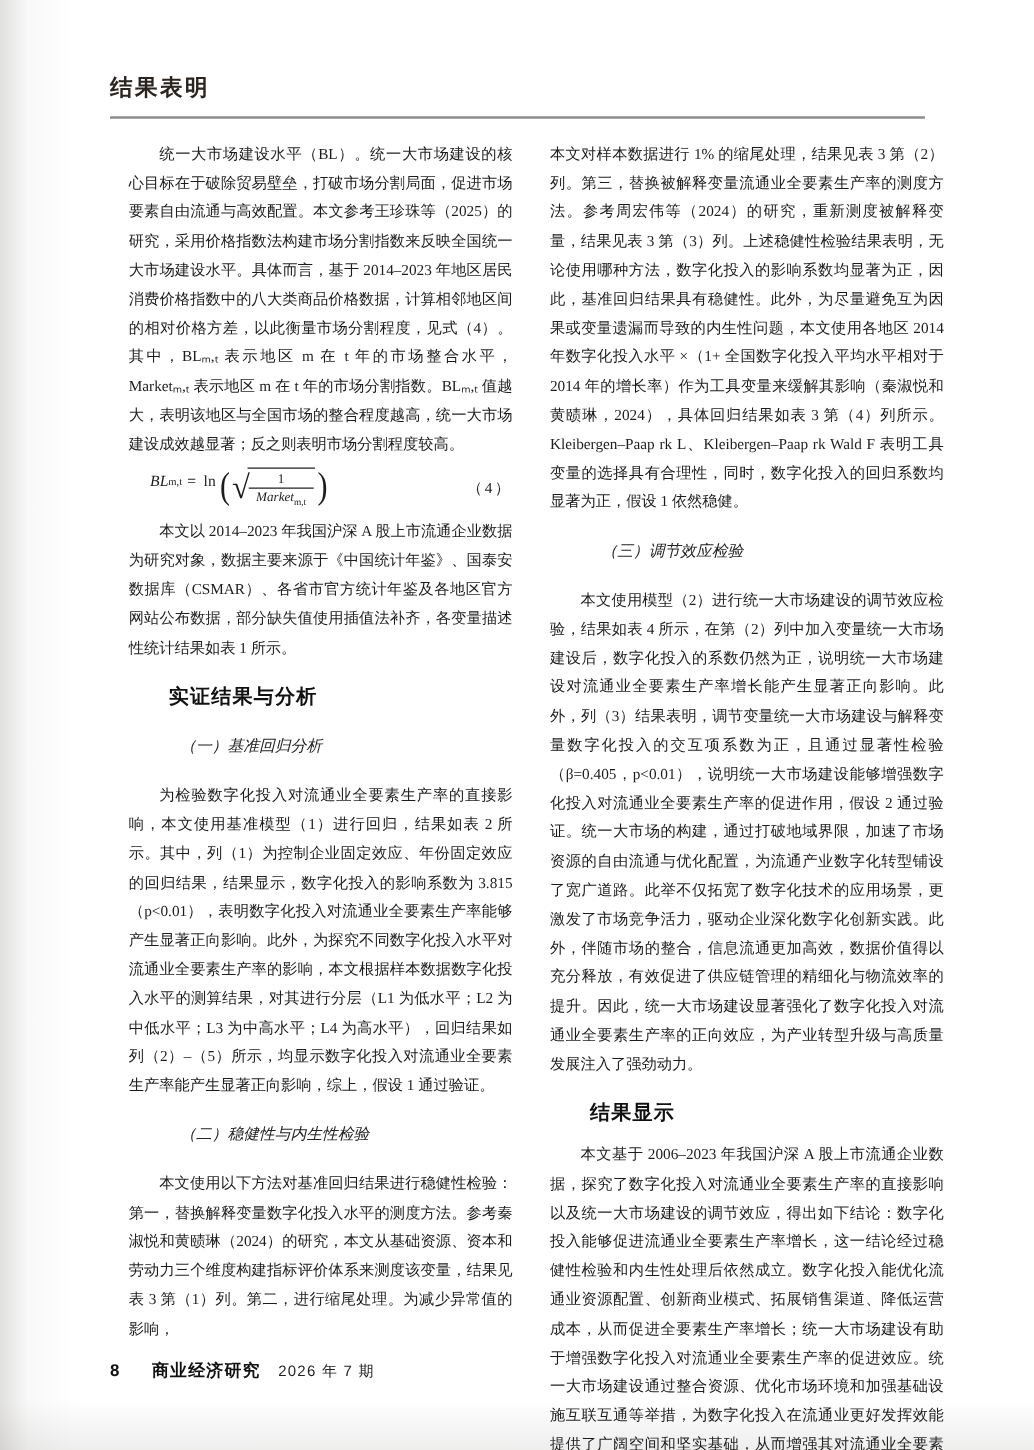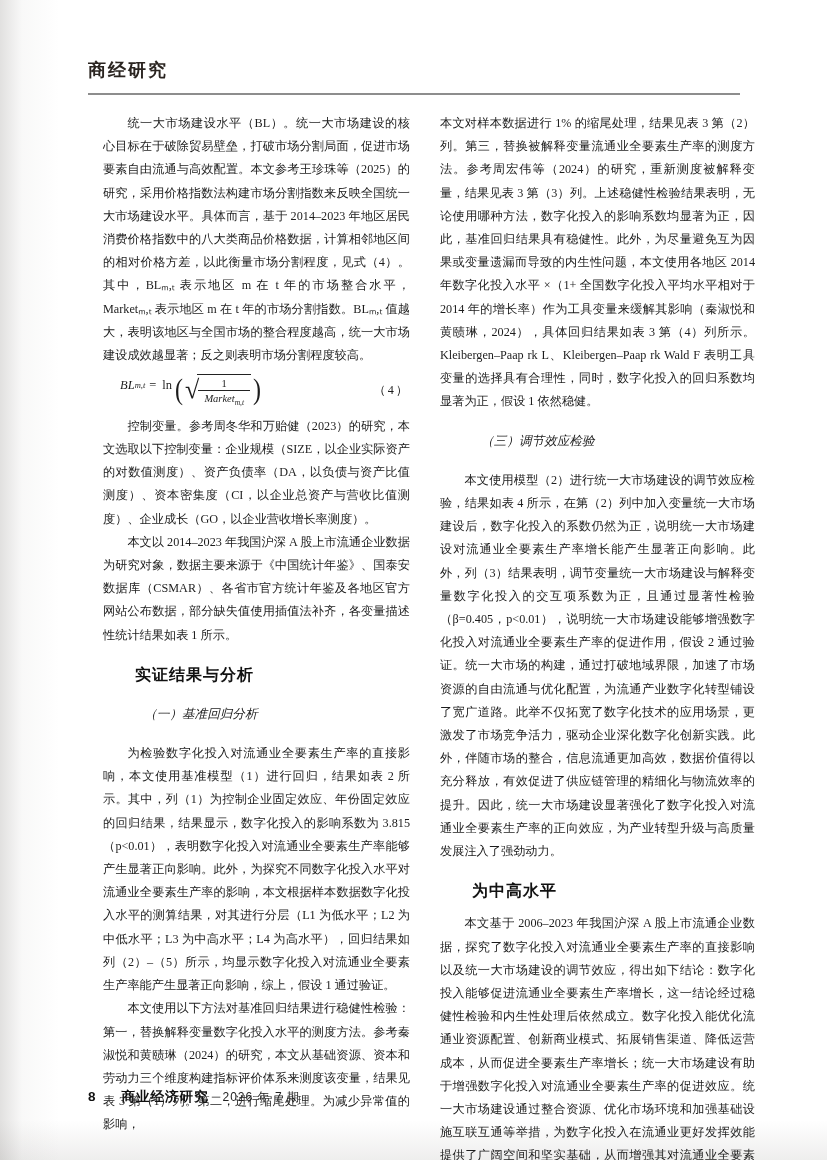--- a/index.html
+++ b/index.html
@@ -43,21 +43,21 @@
     font-weight:bold;font-size:16px;letter-spacing:1px;color:#111;
     text-indent:2em;margin:16px 0 9px 0;line-height:24px;
   }
   
   .formula-row{
     display:flex;align-items:center;justify-content:space-between;
     margin:7px 0 7px 0;padding-left:1.4em;
   }
   .formula-body{display:inline-flex;align-items:flex-start;font-size:12.5px;}
   .fvar{font-style:italic;}
-  .formula-body sub{font-style:italic;font-size:8.5px;}
+  .formula-body sub{font-size:8.5px;}
   .ffn{font-style:normal;padding:0 2px 0 4px;}
   .bigparen{font-size:30px;font-weight:300;line-height:1;font-style:normal;transform:scaleX(0.8);}
   .sqrt{display:inline-flex;align-items:stretch;margin:0 1px;}
   .sqrt .rad{font-size:26px;line-height:1.25;font-style:normal;margin-right:-2px;}
   .sqrt .radicand{display:inline-flex;border-top:1.2px solid #222;padding:2px 4px 0 4px;align-items:center;}
   .frac{display:inline-flex;flex-direction:column;align-items:center;font-size:10.5px;line-height:1.25;}
   .frac .num{padding:0 3px;border-bottom:1px solid #222;width:100%;text-align:center;}
   .frac .den{padding:1px 3px 0 3px;text-align:center;}
   .frac sub{font-size:7.5px;}
   .eq-tag{font-size:12.2px;letter-spacing:2px;}
@@ -69,21 +69,21 @@
   }
   .footer .pageno{font-weight:bold;font-size:13.5px;color:#111;}
   .footer .journal{font-weight:bold;font-size:13.5px;color:#111;margin-left:26px;letter-spacing:1px;}
   .footer .issue{font-size:12px;color:#222;margin-left:14px;letter-spacing:1px;}
 </style>
 </head>
 <body>
 
 <div class="page">
 
-  <div class="masthead">商经研究</div>
+  <div class="masthead">结果表明</div>
   <div class="masthead-rule"></div>
 
   <div class="columns">
 
     <div class="col col-left">
 
       <p class="para">统一大市场建设水平（BL）。统一大市场建设的核心目标在于破除贸易壁垒，打破市场分割局面，促进市场要素自由流通与高效配置。本文参考王珍珠等（2025）的研究，采用价格指数法构建市场分割指数来反映全国统一大市场建设水平。具体而言，基于 2014–2023 年地区居民消费价格指数中的八大类商品价格数据，计算相邻地区间的相对价格方差，以此衡量市场分割程度，见式（4）。其中，BLₘ,ₜ 表示地区 m 在 t 年的市场整合水平，Marketₘ,ₜ 表示地区 m 在 t 年的市场分割指数。BLₘ,ₜ 值越大，表明该地区与全国市场的整合程度越高，统一大市场建设成效越显著；反之则表明市场分割程度较高。</p>
 
       <div class="formula-row">
         <span class="formula-body">
@@ -99,45 +99,45 @@
                 <span class="num">1</span>
                 <span class="den"><span class="fvar">Market</span><sub>m,t</sub></span>
               </span>
             </span>
           </span>
           <span class="bigparen">)</span>
         </span>
         <span class="eq-tag">（4）</span>
       </div>
 
-      <p class="para">控制变量。参考周冬华和万贻健（2023）的研究，本文选取以下控制变量：企业规模（SIZE，以企业实际资产的对数值测度）、资产负债率（DA，以负债与资产比值测度）、资本密集度（CI，以企业总资产与营收比值测度）、企业成长（GO，以企业营收增长率测度）。</p>
 
 
       <p class="para">本文以 2014–2023 年我国沪深 A 股上市流通企业数据为研究对象，数据主要来源于《中国统计年鉴》、国泰安数据库（CSMAR）、各省市官方统计年鉴及各地区官方网站公布数据，部分缺失值使用插值法补齐，各变量描述性统计结果如表 1 所示。</p>
 
       <h2 class="section-heading">实证结果与分析</h2>
 
       <p class="subhead">（一）基准回归分析</p>
 
       <p class="para">为检验数字化投入对流通业全要素生产率的直接影响，本文使用基准模型（1）进行回归，结果如表 2 所示。其中，列（1）为控制企业固定效应、年份固定效应的回归结果，结果显示，数字化投入的影响系数为 3.815（p&lt;0.01），表明数字化投入对流通业全要素生产率能够产生显著正向影响。此外，为探究不同数字化投入水平对流通业全要素生产率的影响，本文根据样本数据数字化投入水平的测算结果，对其进行分层（L1 为低水平；L2 为中低水平；L3 为中高水平；L4 为高水平），回归结果如列（2）–（5）所示，均显示数字化投入对流通业全要素生产率能产生显著正向影响，综上，假设 1 通过验证。</p>
 
+      <p class="subhead">（二）稳健性与内生性检验</p>
 
       <p class="para">本文使用以下方法对基准回归结果进行稳健性检验：第一，替换解释变量数字化投入水平的测度方法。参考秦淑悦和黄赜琳（2024）的研究，本文从基础资源、资本和劳动力三个维度构建指标评价体系来测度该变量，结果见表 3 第（1）列。第二，进行缩尾处理。为减少异常值的影响，</p>
 
     </div>
 
     <div class="col col-right">
 
       <p class="para no-indent">本文对样本数据进行 1% 的缩尾处理，结果见表 3 第（2）列。第三，替换被解释变量流通业全要素生产率的测度方法。参考周宏伟等（2024）的研究，重新测度被解释变量，结果见表 3 第（3）列。上述稳健性检验结果表明，无论使用哪种方法，数字化投入的影响系数均显著为正，因此，基准回归结果具有稳健性。此外，为尽量避免互为因果或变量遗漏而导致的内生性问题，本文使用各地区 2014 年数字化投入水平 ×（1+ 全国数字化投入平均水平相对于 2014 年的增长率）作为工具变量来缓解其影响（秦淑悦和黄赜琳，2024），具体回归结果如表 3 第（4）列所示。Kleibergen–Paap rk L、Kleibergen–Paap rk Wald F 表明工具变量的选择具有合理性，同时，数字化投入的回归系数均显著为正，假设 1 依然稳健。</p>
 
       <p class="subhead">（三）调节效应检验</p>
 
       <p class="para">本文使用模型（2）进行统一大市场建设的调节效应检验，结果如表 4 所示，在第（2）列中加入变量统一大市场建设后，数字化投入的系数仍然为正，说明统一大市场建设对流通业全要素生产率增长能产生显著正向影响。此外，列（3）结果表明，调节变量统一大市场建设与解释变量数字化投入的交互项系数为正，且通过显著性检验（β=0.405，p&lt;0.01），说明统一大市场建设能够增强数字化投入对流通业全要素生产率的促进作用，假设 2 通过验证。统一大市场的构建，通过打破地域界限，加速了市场资源的自由流通与优化配置，为流通产业数字化转型铺设了宽广道路。此举不仅拓宽了数字化技术的应用场景，更激发了市场竞争活力，驱动企业深化数字化创新实践。此外，伴随市场的整合，信息流通更加高效，数据价值得以充分释放，有效促进了供应链管理的精细化与物流效率的提升。因此，统一大市场建设显著强化了数字化投入对流通业全要素生产率的正向效应，为产业转型升级与高质量发展注入了强劲动力。</p>
 
-      <h2 class="section-heading">为中高水平</h2>
+      <h2 class="section-heading">结果显示</h2>
 
       <p class="para">本文基于 2006–2023 年我国沪深 A 股上市流通企业数据，探究了数字化投入对流通业全要素生产率的直接影响以及统一大市场建设的调节效应，得出如下结论：数字化投入能够促进流通业全要素生产率增长，这一结论经过稳健性检验和内生性处理后依然成立。数字化投入能优化流通业资源配置、创新商业模式、拓展销售渠道、降低运营成本，从而促进全要素生产率增长；统一大市场建设有助于增强数字化投入对流通业全要素生产率的促进效应。统一大市场建设通过整合资源、优化市场环境和加强基础设施互联互通等举措，为数字化投入在流通业更好发挥效能提供了广阔空间和坚实基础，从而增强其对流通业全要素生产率的促进作用。</p>
 
     </div>
   </div>
 
   <div class="footer">
     <span class="pageno">8</span>
     <span class="journal">商业经济研究</span>
     <span class="issue">2026 年 7 期</span>

